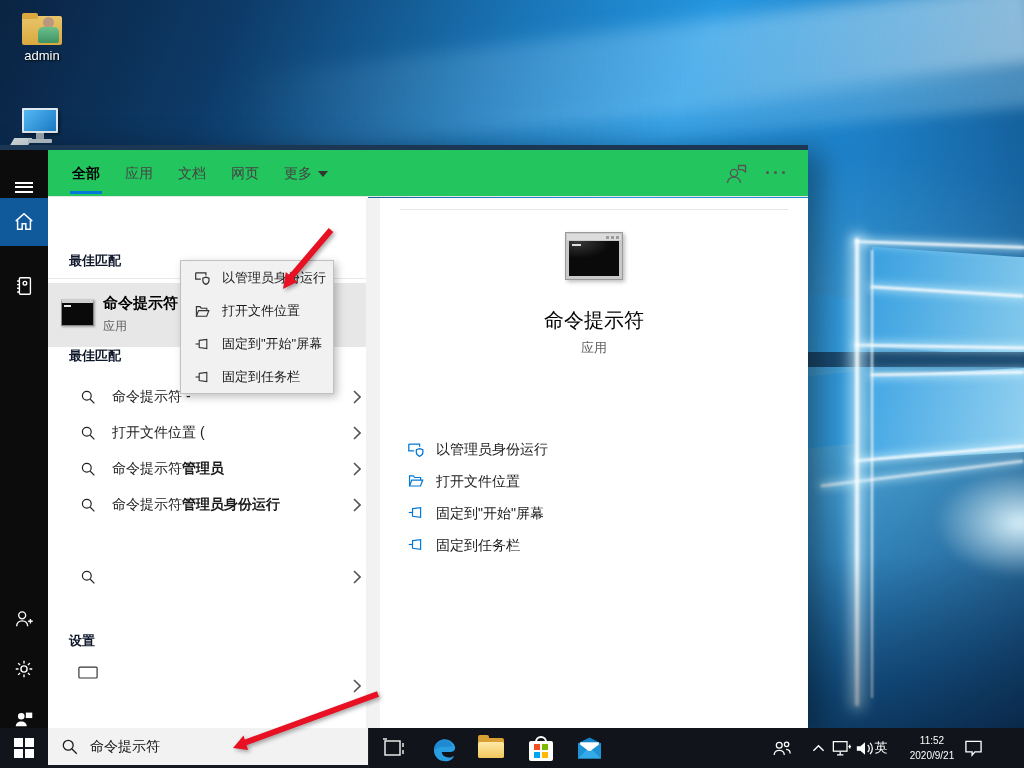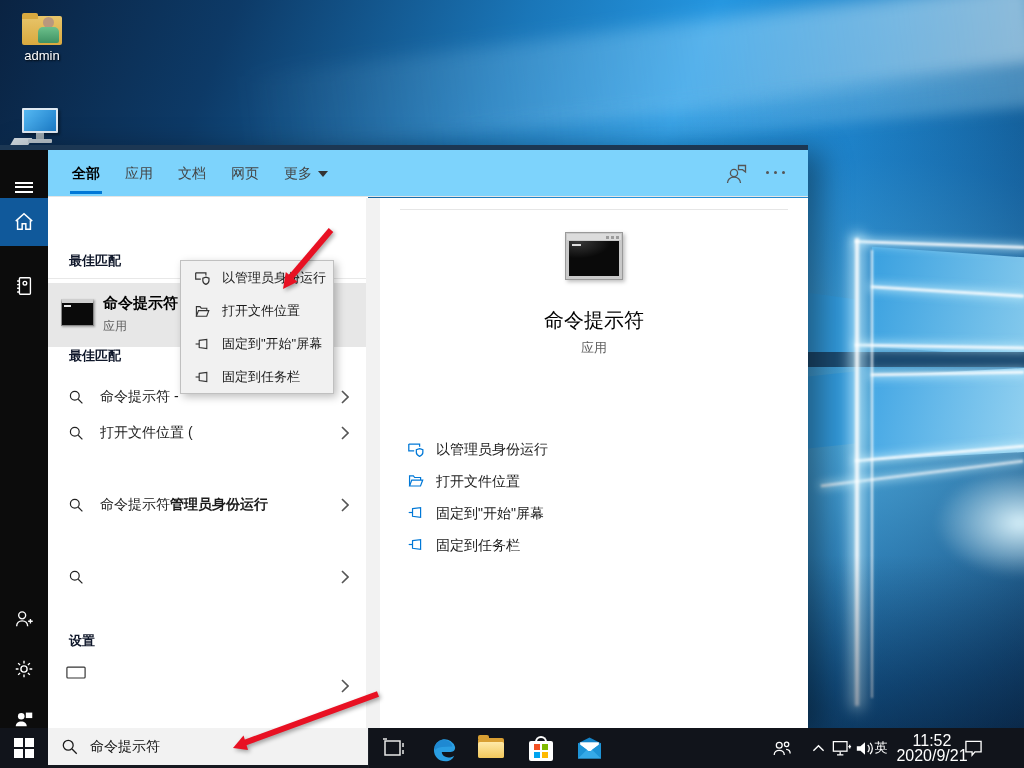--- a/index.html
+++ b/index.html
@@ -59,21 +59,21 @@
 
   
   #flyout{position:absolute;left:0;top:145px;width:808px;height:583px;z-index:5;
     box-shadow:14px 6px 28px rgba(0,0,0,.38);}
   .topstrip{position:absolute;left:0;top:0;width:808px;height:5px;background:#1c3753;}
   .srSidebar{position:absolute;left:0;top:5px;width:48px;height:578px;background:#0c0c0c;}
   .sbBtn{position:absolute;left:0;width:48px;height:48px;display:flex;align-items:center;justify-content:center;}
   .sbBtn.sel{background:#10599b;}
   .hline{width:18px;height:2px;background:#fff;margin:2.5px 0;}
 
-  .topbar{position:absolute;left:48px;top:5px;width:760px;height:47px;background:#7dd3fc;border-bottom:1px solid #e5e5e5;}
+  .topbar{position:absolute;left:48px;top:5px;width:760px;height:47px;background:#22c55e;border-bottom:1px solid #e5e5e5;}
   .tabs{position:absolute;left:24px;top:0;height:47px;display:flex;gap:25px;}
   .tab{position:relative;height:100%;display:flex;align-items:center;font-size:14px;color:#444;cursor:default;}
   .tab.sel{color:#000;font-weight:700;}
   .tab.sel::after{content:"";position:absolute;left:-2px;right:-2px;bottom:3px;height:3px;background:#0078d7;}
   .caret{width:0;height:0;border-left:5px solid transparent;border-right:5px solid transparent;
     border-top:6px solid #333;margin-left:6px;}
   .tb-acc{position:absolute;left:676px;top:13px;}
   .tb-dots{position:absolute;left:718px;top:21px;display:flex;gap:5px;}
   .tb-dots i{width:3px;height:3px;border-radius:50%;background:#555;}
 
@@ -84,21 +84,21 @@
   .secHead{position:absolute;left:21px;font-size:13px;font-weight:700;color:#0f172a;}
   .thinDiv{position:absolute;left:0;width:320px;height:1px;background:#e8e8e8;}
 
   .bestRow{position:absolute;left:0;top:86px;width:320px;height:64px;background:#e7e7e7;}
   .cmdS{position:absolute;left:13px;top:16px;width:33px;height:27px;background:#0a0a0a;
     border:1px solid #888;border-top:4px solid #cfcfcf;box-shadow:1px 1px 2px rgba(0,0,0,.3);}
   .cmdS::before{content:"";position:absolute;left:2px;top:2px;width:7px;height:2px;background:#e8e8e8;}
   .bestTitle{position:absolute;left:55px;top:11px;font-size:15px;font-weight:700;color:#000;}
   .bestSub{position:absolute;left:55px;top:35px;font-size:12px;color:#5f5f5f;}
 
-  .listRow{position:absolute;left:0;width:320px;height:36px;padding-left:28px;}
+  .listRow{position:absolute;left:12px;width:320px;height:36px;padding-left:28px;}
   .lr-ic{position:absolute;left:20px;top:10px;}
   .lr-tx{position:absolute;left:52px;top:9px;font-size:14px;color:#1b1b1b;white-space:nowrap;}
   .lr-tx b{font-weight:700;}
   .lr-ch{position:absolute;left:293px;top:11px;}
   .setIc{position:absolute;left:18px;top:6px;}
   .set2{font-size:14px;color:#1b1b1b;line-height:25px;position:absolute;left:52px;top:3px;}
 
   .ctxMenu{position:absolute;left:180px;top:260px;width:154px;height:134px;z-index:8;
     background:#f1f1f1;border:1px solid #c0c0c0;box-shadow:3px 3px 8px rgba(0,0,0,.25);}
   .cmItem{position:relative;height:33px;display:flex;align-items:center;color:#1b1b1b;font-size:13px;}
@@ -138,21 +138,21 @@
   .storeTb .hd{position:absolute;left:6px;top:0;width:12px;height:9px;border:2px solid #fff;
     border-bottom:none;border-radius:6px 6px 0 0;}
   .storeTb .bag{position:absolute;left:0;top:5px;width:24px;height:20px;background:#fff;border-radius:2px;
     display:grid;grid-template-columns:6px 6px;grid-template-rows:6px 6px;gap:2px;align-content:center;justify-content:center;}
   .storeTb .bag i:nth-child(1){background:#f25022;}
   .storeTb .bag i:nth-child(2){background:#7fba00;}
   .storeTb .bag i:nth-child(3){background:#00a4ef;}
   .storeTb .bag i:nth-child(4){background:#ffb900;}
   .tray{position:absolute;top:0;height:40px;display:flex;align-items:center;justify-content:center;color:#fff;}
   .lang{font-size:13px;}
-  .clock{font-size:16px;line-height:15px;text-align:center;}
+  .clock{font-size:10px;line-height:15px;text-align:center;}
   .tbSep{position:absolute;left:368px;top:0;width:1px;height:40px;background:#1d2129;}
 
   .arrows{position:absolute;left:0;top:0;z-index:20;pointer-events:none;
     filter:drop-shadow(2px 2px 2px rgba(0,0,0,.35));}
 </style>
 </head>
 <body>
 
 <div id="screen">
 
@@ -300,20 +300,30 @@
       <div class="listRow" style="top:218px;">
         <span class="lr-ic"><svg width="16" height="16" viewBox="0 0 20 20" fill="none" stroke="#222" stroke-width="1.5">
               <circle cx="8.5" cy="8.5" r="5.5"></circle>
               <path d="M12.8 12.8 L18 18"></path>
             </svg></span>
         <span class="lr-tx"><span>打开文件位置 (</span><b></b></span>
         <span class="lr-ch"><svg width="8" height="14" viewBox="0 0 8 14" fill="none" stroke="#555" stroke-width="1.6">
               <path d="M1 1 L7 7 L1 13"></path>
             </svg></span>
       </div>
+      <div class="listRow" style="top:254px;">
+        <span class="lr-ic"><svg width="16" height="16" viewBox="0 0 20 20" fill="none" stroke="#222" stroke-width="1.5">
+              <circle cx="8.5" cy="8.5" r="5.5"></circle>
+              <path d="M12.8 12.8 L18 18"></path>
+            </svg></span>
+        <span class="lr-tx"><span>命令提示符</span><b>管理员</b></span>
+        <span class="lr-ch"><svg width="8" height="14" viewBox="0 0 8 14" fill="none" stroke="#555" stroke-width="1.6">
+              <path d="M1 1 L7 7 L1 13"></path>
+            </svg></span>
+      </div>
       <div class="listRow" style="top:290px;">
         <span class="lr-ic"><svg width="16" height="16" viewBox="0 0 20 20" fill="none" stroke="#222" stroke-width="1.5">
               <circle cx="8.5" cy="8.5" r="5.5"></circle>
               <path d="M12.8 12.8 L18 18"></path>
             </svg></span>
         <span class="lr-tx"><span>命令提示符</span><b>管理员身份运行</b></span>
         <span class="lr-ch"><svg width="8" height="14" viewBox="0 0 8 14" fill="none" stroke="#555" stroke-width="1.6">
               <path d="M1 1 L7 7 L1 13"></path>
             </svg></span>
       </div>

